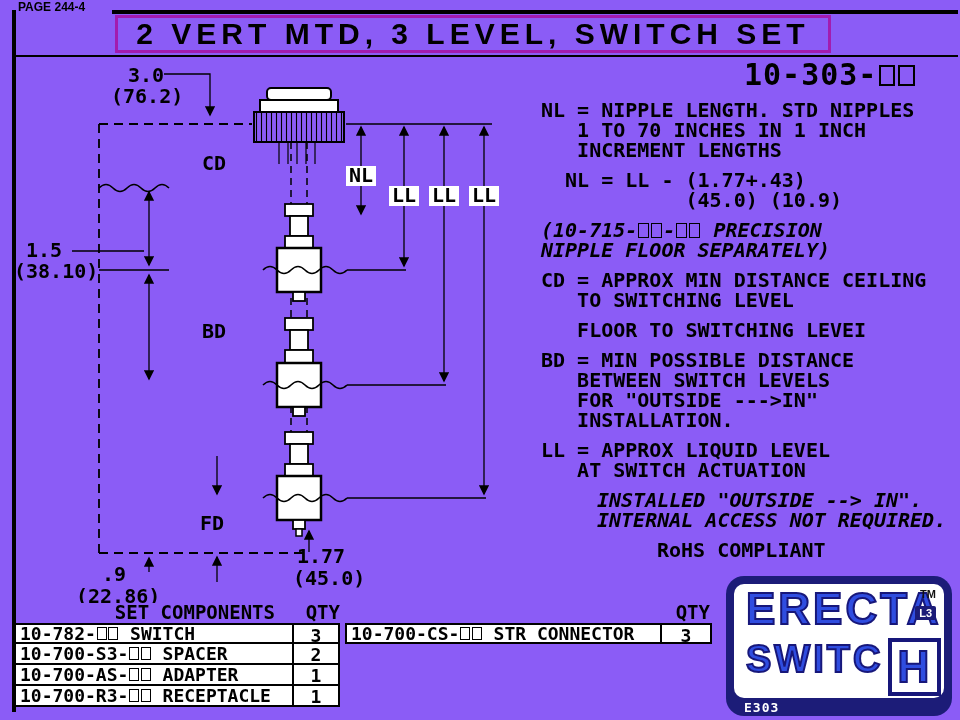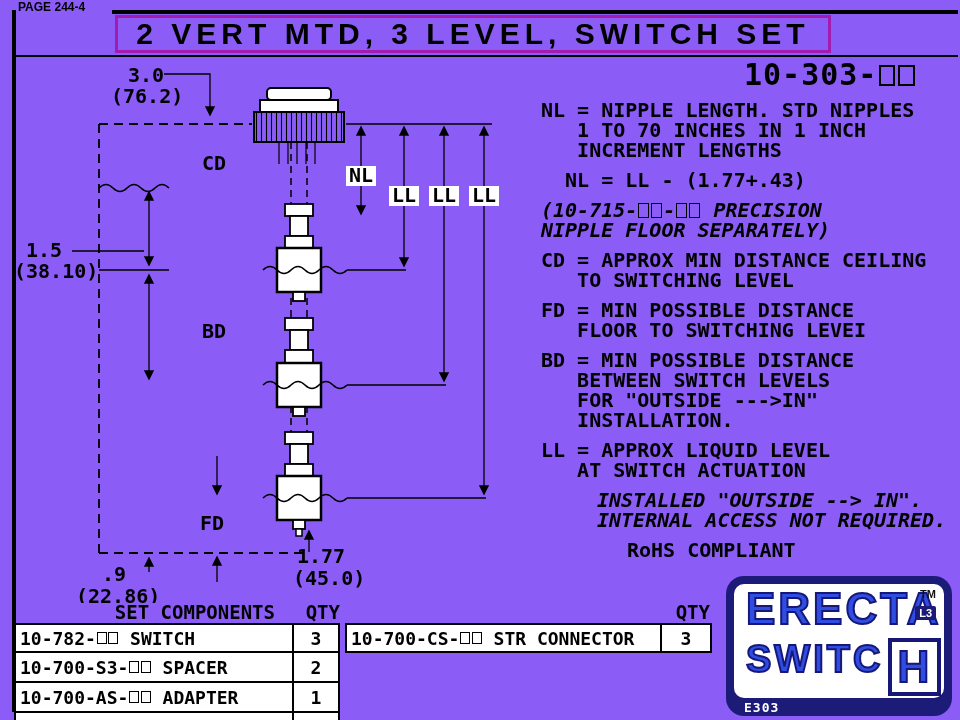--- a/index.html
+++ b/index.html
@@ -15,25 +15,25 @@
              font:bold 30px "Liberation Sans",sans-serif;letter-spacing:5px}
   .part-number{position:absolute;left:744px;top:57px;font:bold 30px "DejaVu Sans Mono",monospace;letter-spacing:1px}
   .drawing{position:absolute;left:14px;top:58px;width:520px;height:545px}
   svg text{font:bold 20px "DejaVu Sans Mono",monospace;fill:#000}
   .legend{position:absolute;left:541px;top:100px;width:418px;
           font:bold 20px "DejaVu Sans Mono",monospace;line-height:20px}
   .lblock{margin-bottom:10px}
   .lline{white-space:pre}
   .italic{font-style:italic}
   .indent56{margin-left:56px}
-  .indent210{margin-left:86px}
+  .indent210{margin-left:116px}
   .cbox{display:inline-block;width:.55em;height:.72em;border:.09em solid #000;margin:0 .05em;vertical-align:-.04em}
   .hdr{position:absolute;font:bold 19px "DejaVu Sans Mono",monospace;text-align:right;white-space:nowrap}
   .tbl{position:absolute;font:bold 18px "DejaVu Sans Mono",monospace}
-  .trow{display:flex;border:2px solid #000;border-top:none;height:30px;align-items:center;background:#fff}
+  .trow{display:flex;border:2px solid #000;border-top:none;height:21px;align-items:flex-start;background:#fff}
   .trow.first{border-top:2px solid #000}
   .tname{flex:1;padding-left:4px;border-right:2px solid #000;height:100%;display:flex;align-items:center;white-space:pre}
   .tqty{width:44px;text-align:center}
   .tbl-right .tqty{width:48px}
   .logo{position:absolute;left:726px;top:576px;width:226px;height:140px;background:#1c1c78;border-radius:18px}
   .logo-white{position:absolute;left:8px;top:8px;right:8px;bottom:18px;background:#fff;border-radius:10px}
   .logo-erecta{position:absolute;left:12px;top:0;font:bold 44px "Liberation Sans",sans-serif;
                letter-spacing:3px;color:#2f4de0;-webkit-text-stroke:2px #17177a}
   .logo-tm{position:absolute;right:8px;top:4px;font:bold 11px "Liberation Sans",sans-serif;color:#111}
   .logo-l3{position:absolute;right:8px;top:22px;font:bold 11px "Liberation Sans",sans-serif;
@@ -171,31 +171,31 @@
   </svg>
 
   <div class="legend">
     <div class="lblock">
       <div class="lline">NL = NIPPLE LENGTH. STD NIPPLES</div>
       <div class="lline">   1 TO 70 INCHES IN 1 INCH</div>
       <div class="lline">   INCREMENT LENGTHS</div>
     </div>
     <div class="lblock">
       <div class="lline">  NL = LL - (1.77+.43)</div>
+      <div class="lline">            (45.0) (10.9)</div>
     </div>
     <div class="lblock italic">
       <div class="lline">(10-715-<span class="cbox"></span><span class="cbox"></span>-<span class="cbox"></span><span class="cbox"></span> PRECISION</div>
       <div class="lline">NIPPLE FLOOR SEPARATELY)</div>
     </div>
     <div class="lblock">
       <div class="lline">CD = APPROX MIN DISTANCE CEILING</div>
       <div class="lline">   TO SWITCHING LEVEL</div>
     </div>
     <div class="lblock">
-      <div class="lline">FD = MIN POSSIBLE DISTANCE</div>
       <div class="lline">   FLOOR TO SWITCHING LEVEI</div>
     </div>
     <div class="lblock">
       <div class="lline">BD = MIN POSSIBLE DISTANCE</div>
       <div class="lline">   BETWEEN SWITCH LEVELS</div>
       <div class="lline">   FOR "OUTSIDE ---&gt;IN"</div>
       <div class="lline">   INSTALLATION.</div>
     </div>
     <div class="lblock">
       <div class="lline">LL = APPROX LIQUID LEVEL</div>

